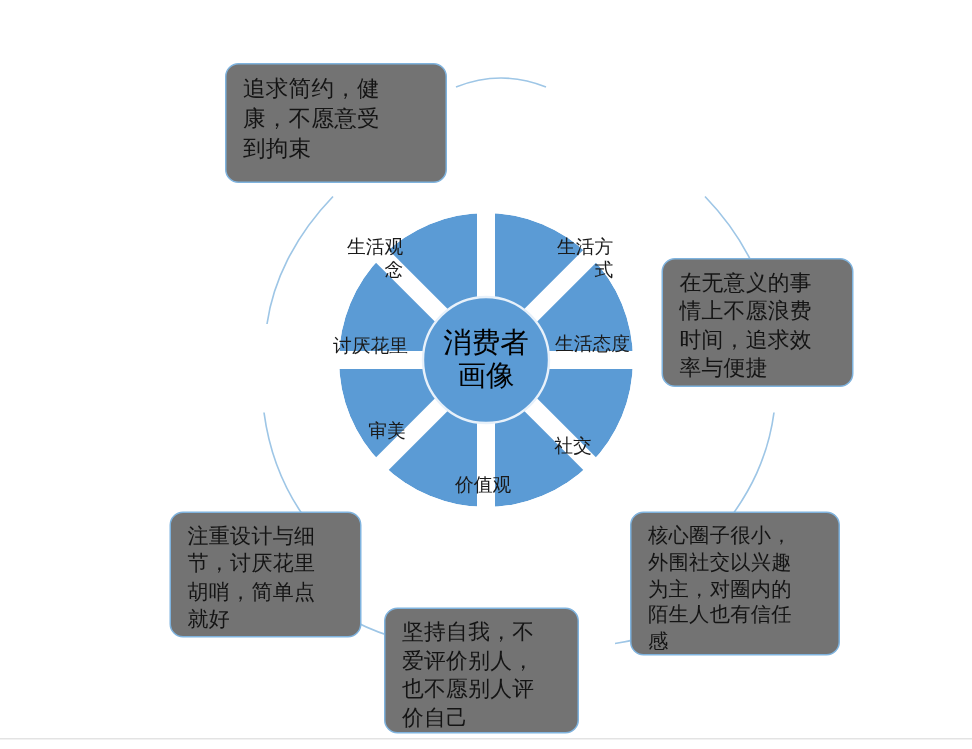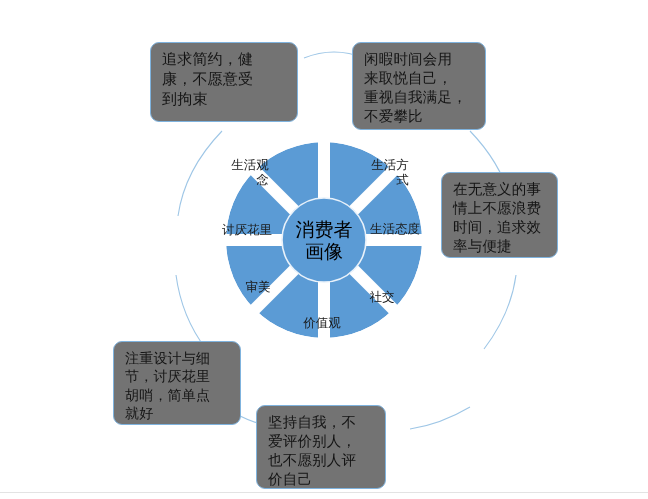--- a/index.html
+++ b/index.html
@@ -115,30 +115,31 @@
 
   <div class="ring-label" style="left:247px;top:230px;">讨厌花里</div>
 
   <div class="hub-label">消费者
 画像</div>
 
   <div class="callout" style="left:150px;top:42px;width:148px;height:80px;">追求简约，健
 康，不愿意受
 到拘束</div>
 
-  <div class="callout" style="left:352px;top:42px;width:134px;height:88px;font-size:14.5px;">闲暇时间会用
-来取悦自己，
-重视自我满足，
-不爱攀比</div>
 
-  <div class="callout" style="left:441px;top:172px;width:117px;height:86px;font-size:14.5px;">在无意义的事
+  <div class="callout" style="left:441px;top:172px;width:128px;height:86px;font-size:14.5px;">在无意义的事
 情上不愿浪费
 时间，追求效
 率与便捷</div>
 
+  <div class="callout" style="left:420px;top:341px;width:140px;height:96px;font-size:13.5px;">核心圈子很小，
+外围社交以兴趣
+为主，对圈内的
+陌生人也有信任
+感</div>
 
   <div class="callout" style="left:256px;top:405px;width:130px;height:84px;font-size:14.5px;">坚持自我，不
 爱评价别人，
 也不愿别人评
 价自己</div>
 
   <div class="callout" style="left:96px;top:341px;width:128px;height:84px;font-size:14px;margin-left:17px;">注重设计与细
 节，讨厌花里
 胡哨，简单点
 就好</div>

